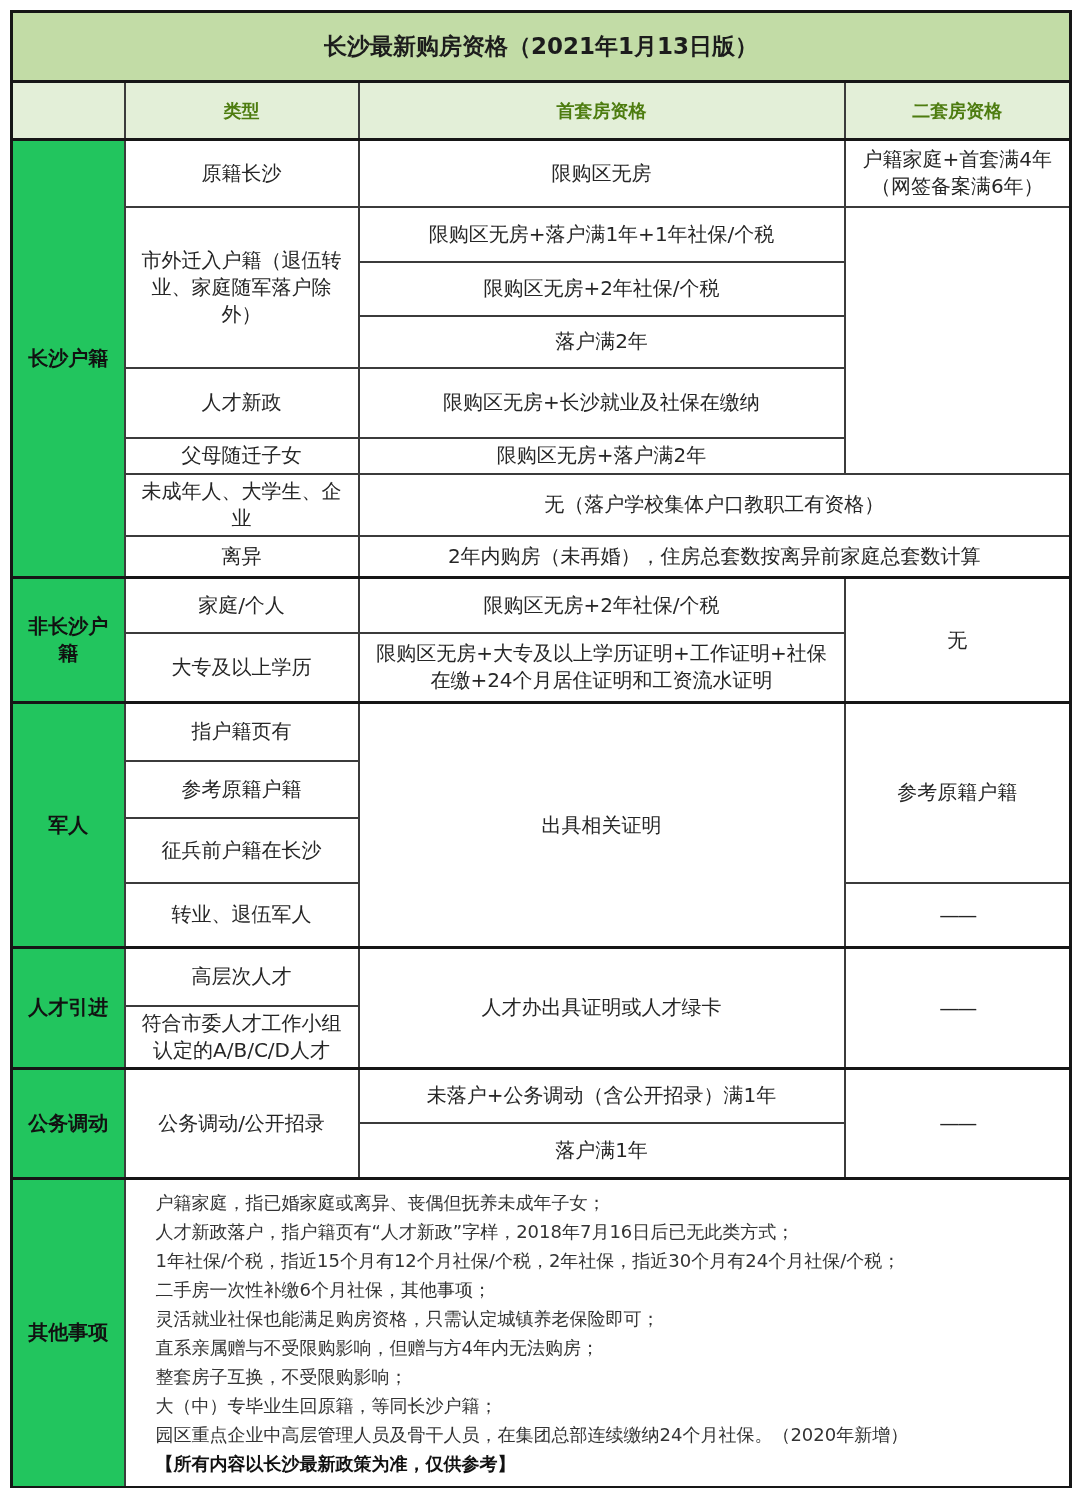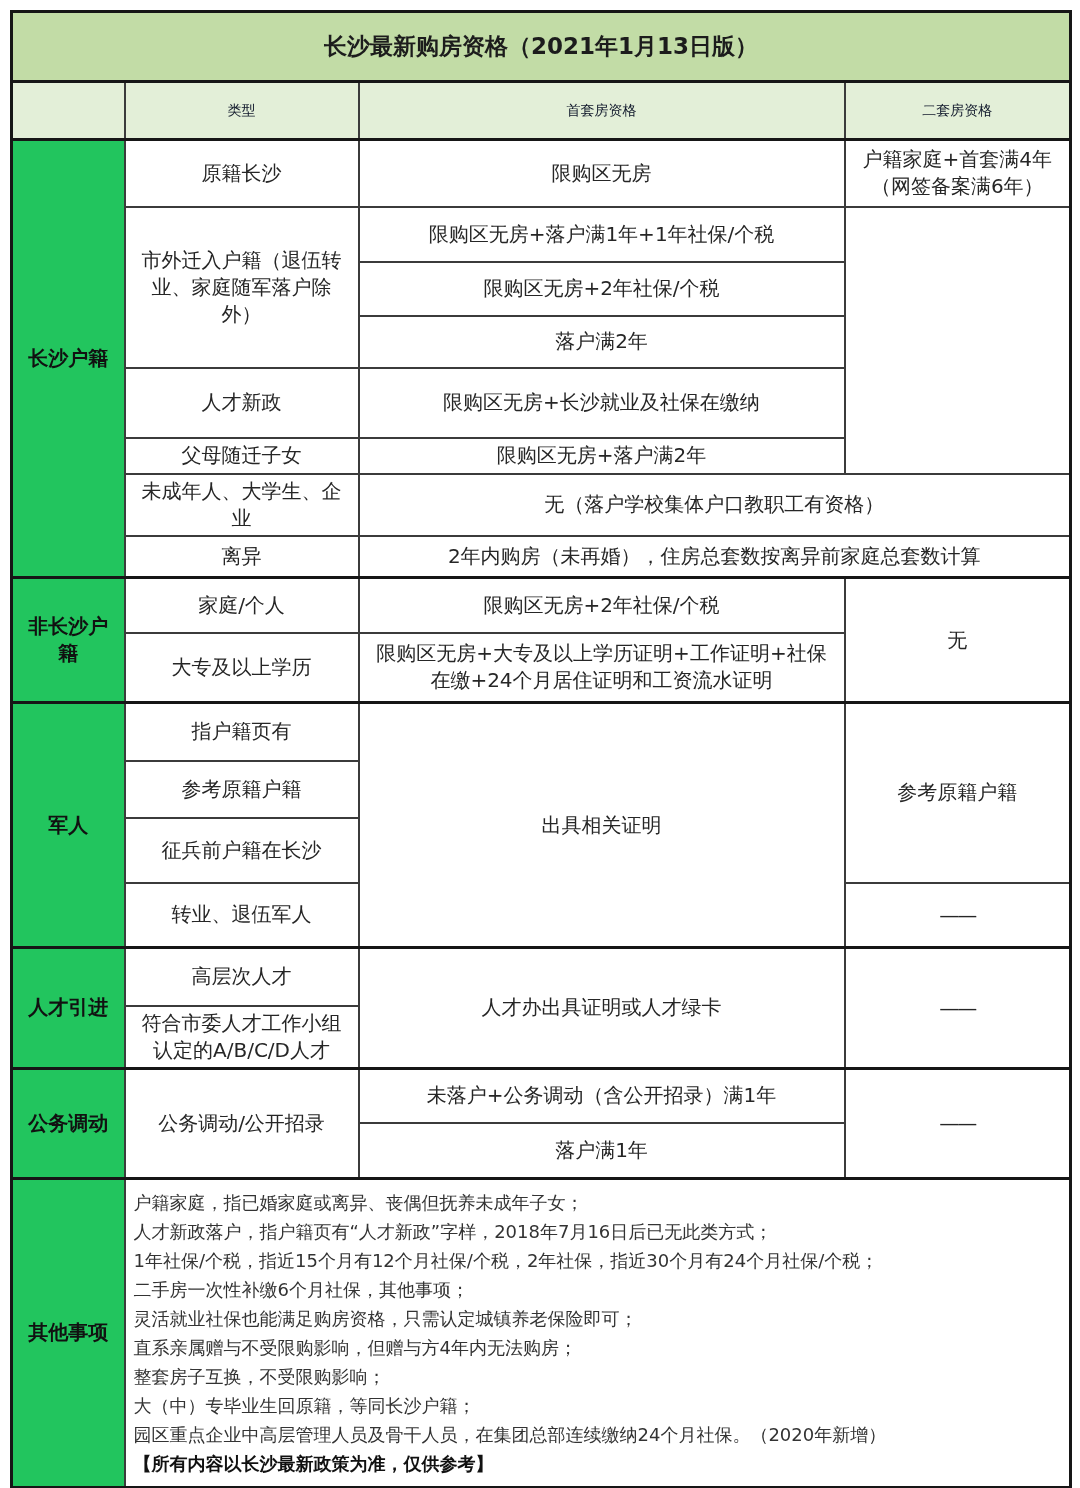--- a/index.html
+++ b/index.html
@@ -19,31 +19,31 @@
     font-size:20px;font-weight:400;
     padding:3px 8px;word-break:break-all;
   }
   th.title-cell{
     background:var(--title_bg,#c2dca6);
     font-size:23px;font-weight:bold;color:#1c1c1c;
     border:3px solid var(--border_strong,#161616);
   }
   tr.head th{
     background:var(--header_bg,#e3efd8);
-    font-size:14px;font-weight:normal;color:#0f172a;
+    font-size:18px;font-weight:bold;color:#4d7c0f;
     border-bottom:3px solid var(--border_strong,#161616);
   }
   tr.sec>td{border-top:3px solid var(--border_strong,#161616);}
   td.label{font-weight:bold;font-size:20px;background:#22c55e;color:#111;}
   td.dash{font-size:20px;letter-spacing:-2px;}
   td.notes{
     text-align:left;vertical-align:middle;padding:8px 10px 8px 8px;
   }
   .note-line{
-    font-size:18px;line-height:29px;color:#333;text-align:left;
+    font-size:18px;line-height:29px;color:#333;text-align:left;margin-left:22px;
   }
   .note-line.bold{font-weight:bold;color:#111;}
 </style>
 </head>
 <body>
 
 <div class="page">
   <table class="qual">
     <colgroup>
       <col style="width:113px">

